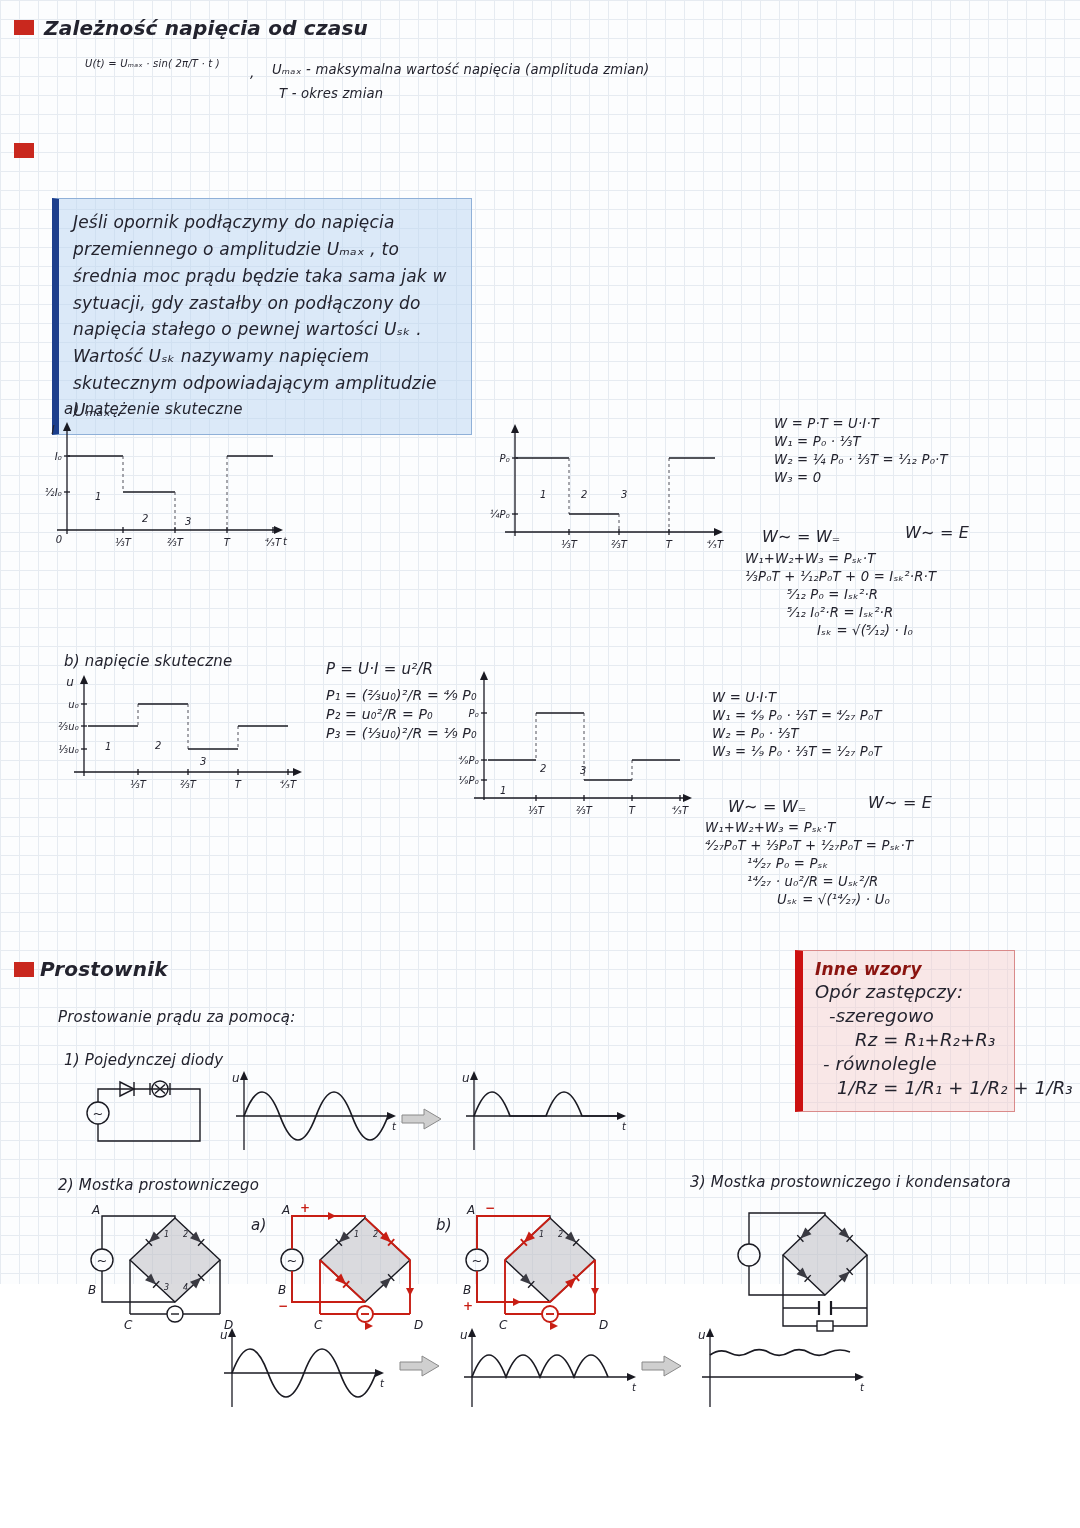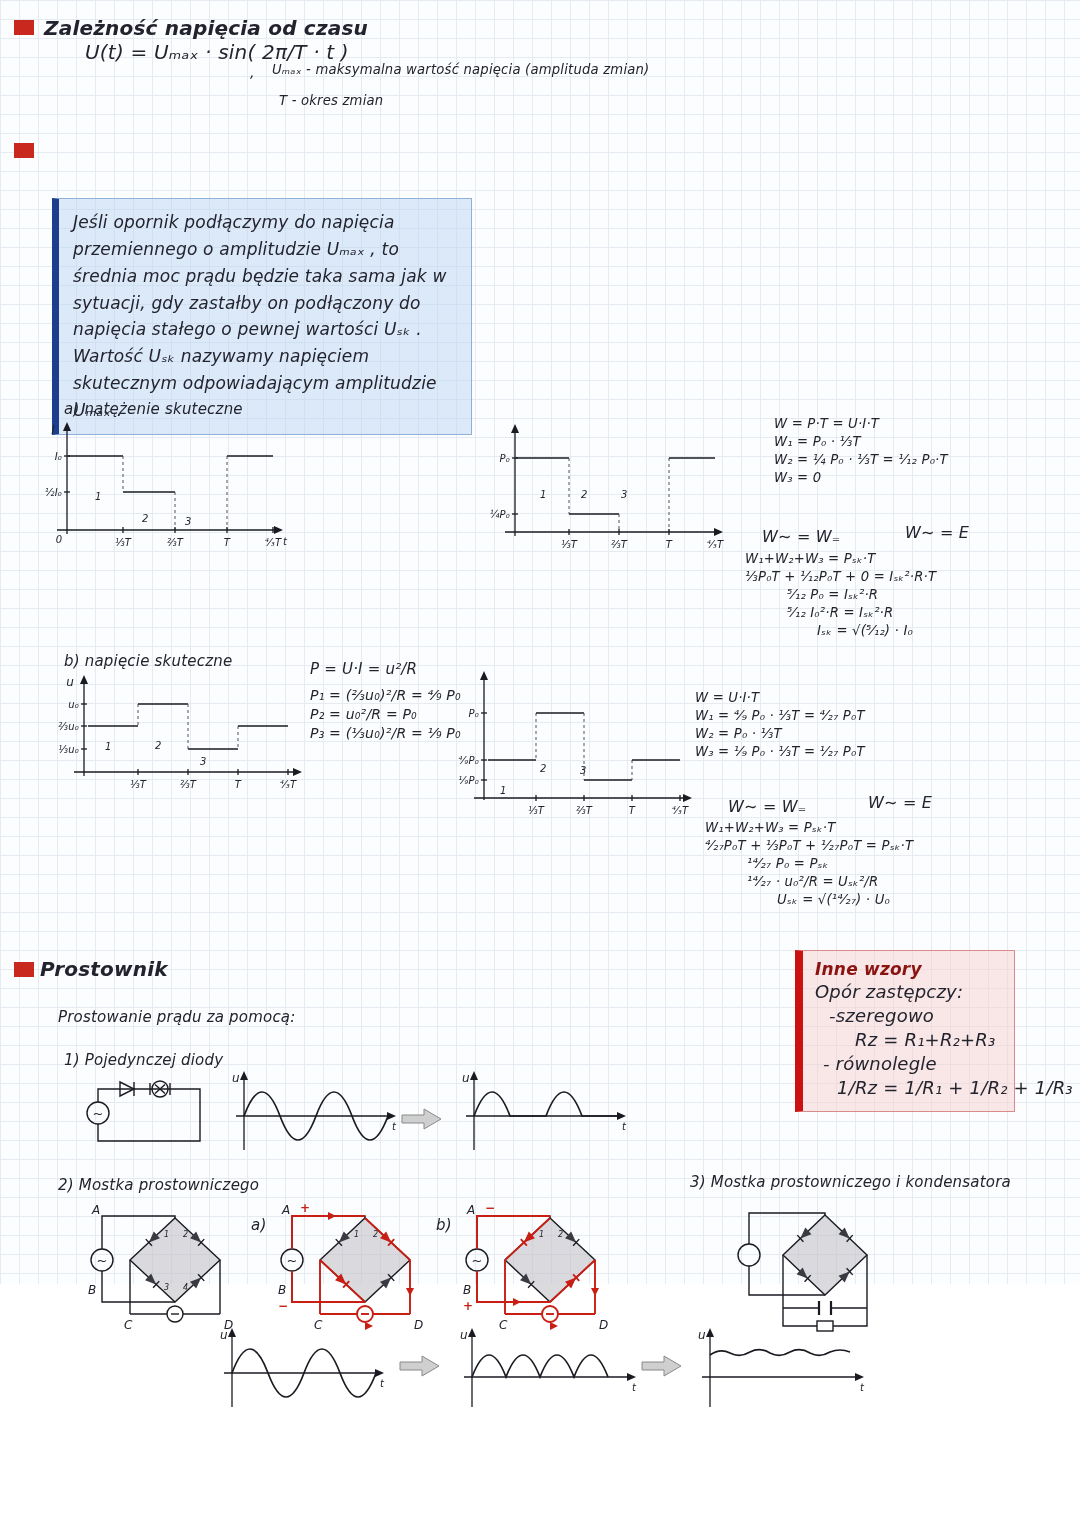--- a/index.html
+++ b/index.html
@@ -60,24 +60,24 @@
   .redt{fill:#c81e14;font-weight:bold;font-size:12px}
   .blkarrow{fill:#cfcfcf;stroke:#8a8a8a;stroke-width:1}
 </style>
 </head>
 <body>
 
 <div class="page">
 
   <div class="abs marker" style="left:14px;top:20px"></div>
   <div class="abs t1" style="left:44px;top:16px">Zależność napięcia od czasu</div>
-  <div class="abs" style="left:85px;top:40px;font-size:20px">U(t) = Uₘₐₓ · sin( 2π/T · t )</div>
+  <div class="abs" style="left:85px;top:58px;font-size:10px">U(t) = Uₘₐₓ · sin( 2π/T · t )</div>
   <div class="abs f" style="left:250px;top:64px">,</div>
   <div class="abs fs" style="left:272px;top:62px">Uₘₐₓ - maksymalna wartość napięcia (amplituda zmian)</div>
-  <div class="abs fs" style="left:279px;top:93px">T - okres zmian</div>
+  <div class="abs fs" style="left:279px;top:86px">T - okres zmian</div>
 
   <div class="abs marker" style="left:14px;top:143px"></div>
 
   <div class="abs note-box" style="left:52px;top:198px">
     <span>Jeśli opornik podłączymy do napięcia przemiennego o amplitudzie Uₘₐₓ , to średnia moc prądu będzie taka sama jak w sytuacji, gdy zastałby on podłączony do napięcia stałego o pewnej wartości Uₛₖ . Wartość Uₛₖ nazywamy napięciem skutecznym odpowiadającym amplitudzie Uₘₐₓ .</span>
   </div>
 
   <div class="abs t3" style="left:64px;top:400px">a) natężenie skuteczne</div>
 
   <svg class="abs" style="left:35px;top:418px" width="255" height="145">
@@ -195,21 +195,21 @@
     <text x="29" y="81" text-anchor="end">⅓u₀</text>
     <text x="88" y="116" text-anchor="middle">⅓T</text>
     <text x="138" y="116" text-anchor="middle">⅔T</text>
     <text x="188" y="116" text-anchor="middle">T</text>
     <text x="238" y="116" text-anchor="middle">⁴⁄₃T</text>
     <text x="55" y="78">1</text>
     <text x="105" y="77">2</text>
     <text x="150" y="93">3</text>
   </svg>
 
-  <div class="abs" style="left:310px;top:660px">
+  <div class="abs" style="left:326px;top:660px">
     <div class="ln f mb-md" style="font-size:15px">P = U·I = u²/R</div>
     <div class="ln f">P₁ = (⅔u₀)²/R = ⁴⁄₉ P₀</div>
     <div class="ln f">P₂ = u₀²/R = P₀</div>
     <div class="ln f">P₃ = (⅓u₀)²/R = ¹⁄₉ P₀</div>
   </div>
 
   <svg class="abs" style="left:448px;top:668px" width="248" height="158">
     <g>
       <line x1="36" y1="8" x2="36" y2="132" class="ax"></line>
         <polygon points="36,3 32,12 40,12" class="ah"></polygon>
@@ -237,21 +237,21 @@
     <text x="31" y="116" text-anchor="end">¹⁄₉P₀</text>
     <text x="88" y="146" text-anchor="middle">⅓T</text>
     <text x="136" y="146" text-anchor="middle">⅔T</text>
     <text x="184" y="146" text-anchor="middle">T</text>
     <text x="232" y="146" text-anchor="middle">⁴⁄₃T</text>
     <text x="52" y="126">1</text>
     <text x="92" y="104">2</text>
     <text x="132" y="106">3</text>
   </svg>
 
-  <div class="abs" style="left:695px;top:690px">
+  <div class="abs" style="left:712px;top:690px">
     <div class="ln fs">W = U·I·T</div>
     <div class="ln fs">W₁ = ⁴⁄₉ P₀ · ⅓T = ⁴⁄₂₇ P₀T</div>
     <div class="ln fs">W₂ = P₀ · ⅓T</div>
     <div class="ln fs">W₃ = ¹⁄₉ P₀ · ⅓T = ¹⁄₂₇ P₀T</div>
   </div>
   <div class="abs" style="left:728px;top:797px;font-size:16px">W∼ = W₌</div>
   <div class="abs" style="left:868px;top:793px;font-size:16px">W∼ = E</div>
   <div class="abs" style="left:705px;top:820px">
     <div class="ln fs">W₁+W₂+W₃ = Pₛₖ·T</div>
     <div class="ln fs">⁴⁄₂₇P₀T + ⅓P₀T + ¹⁄₂₇P₀T = Pₛₖ·T</div>

